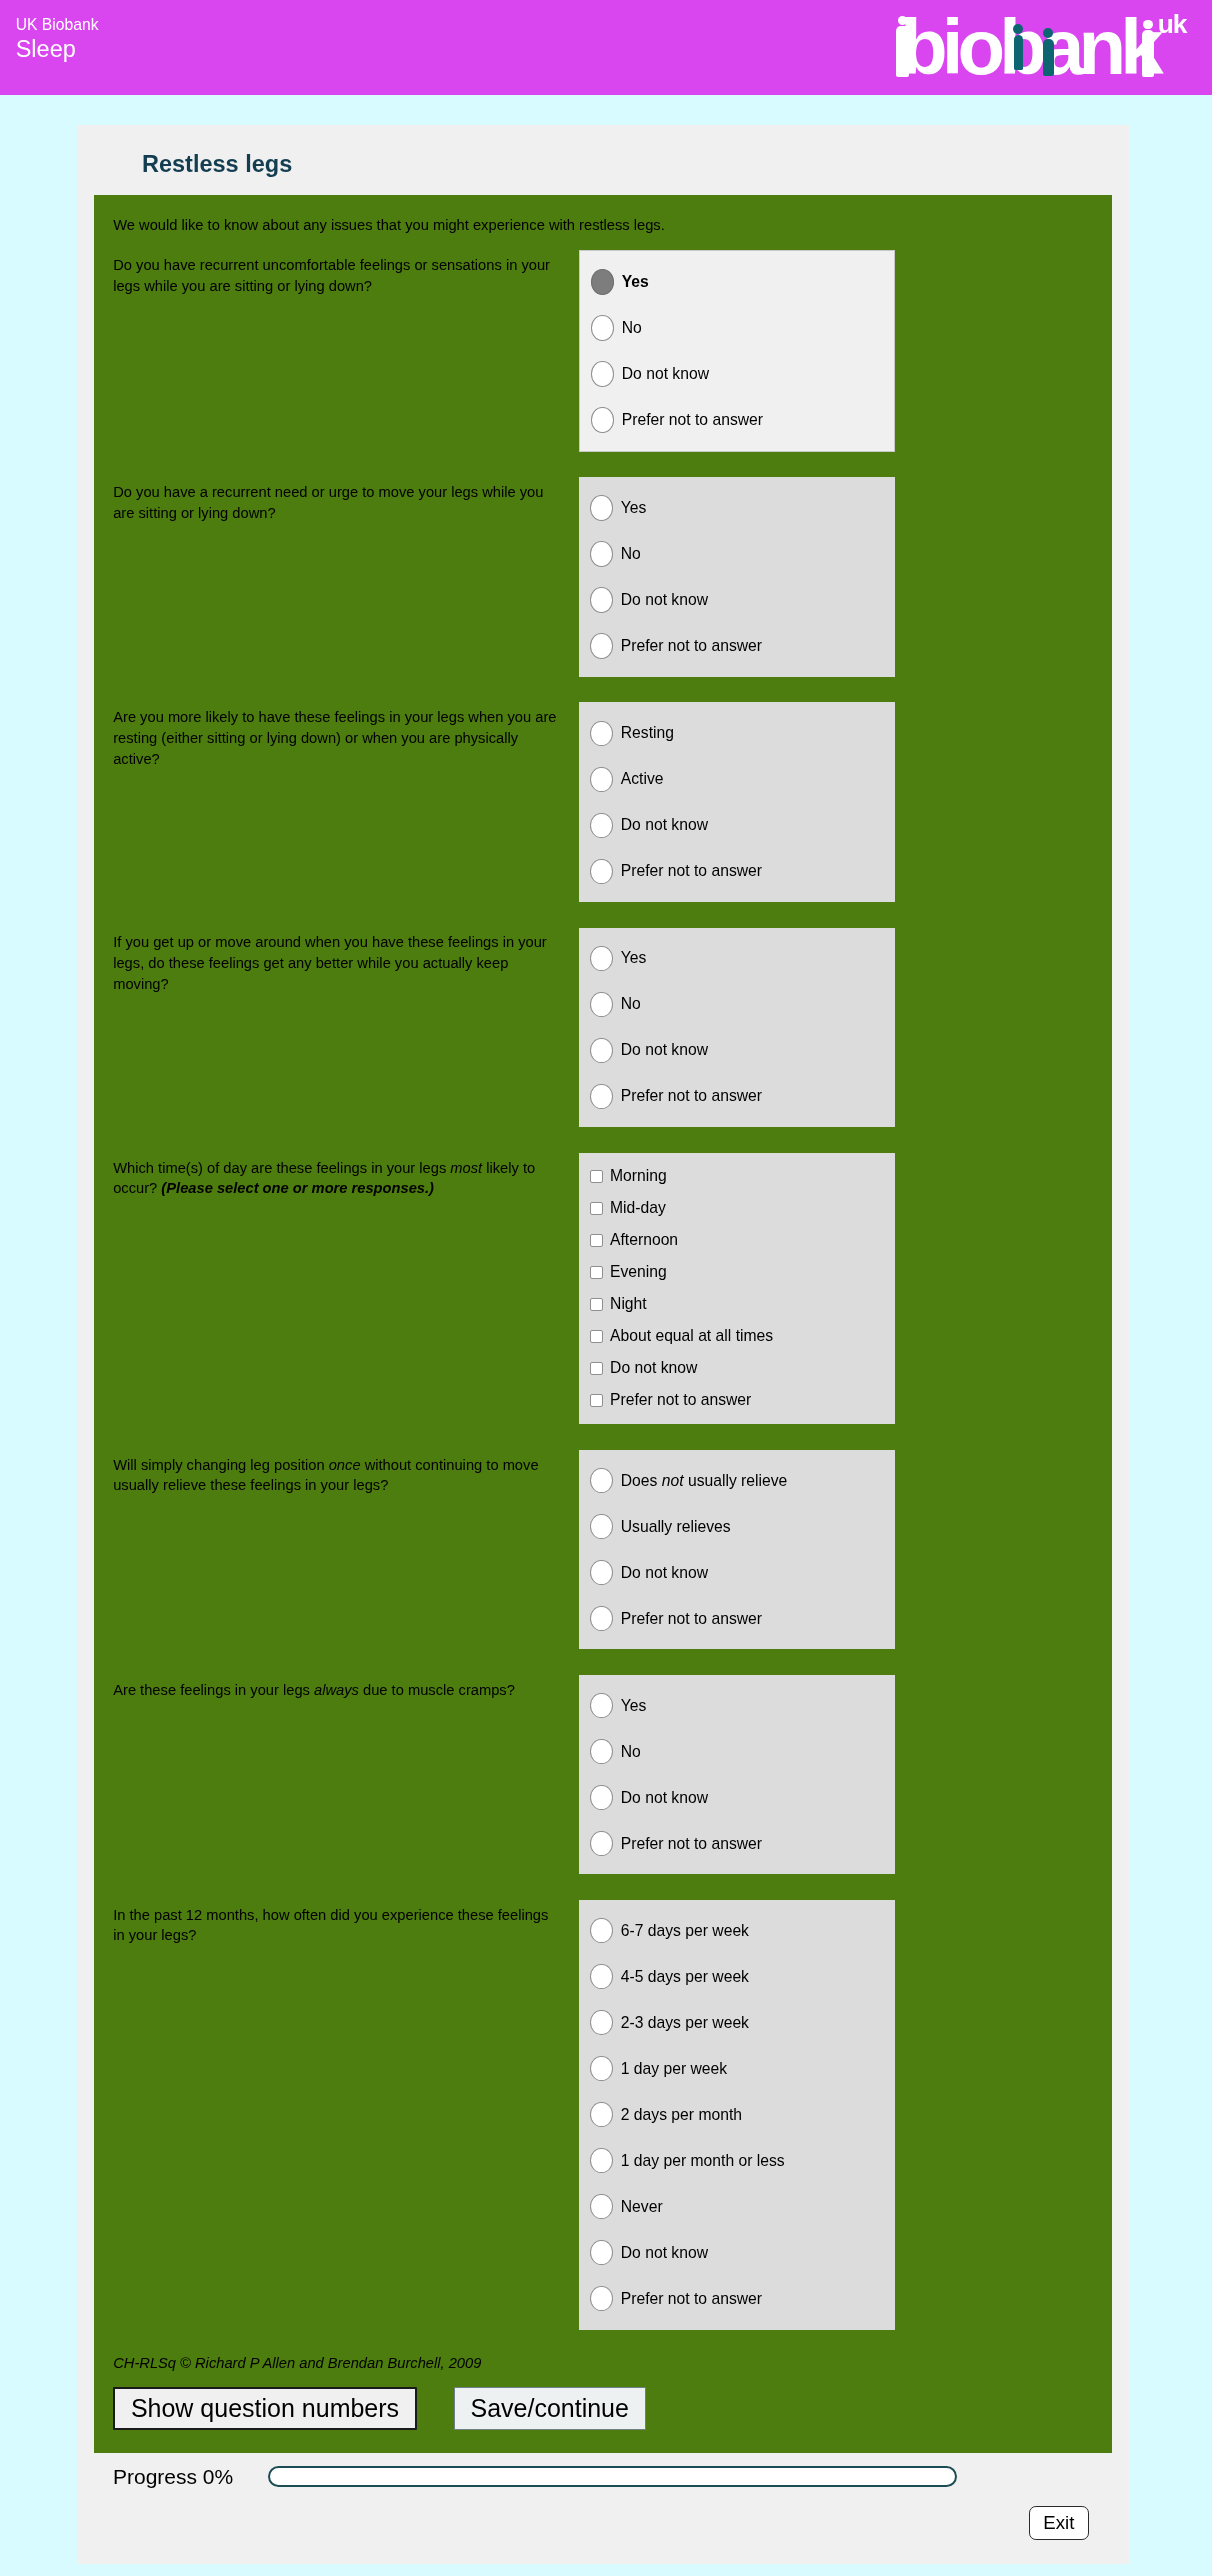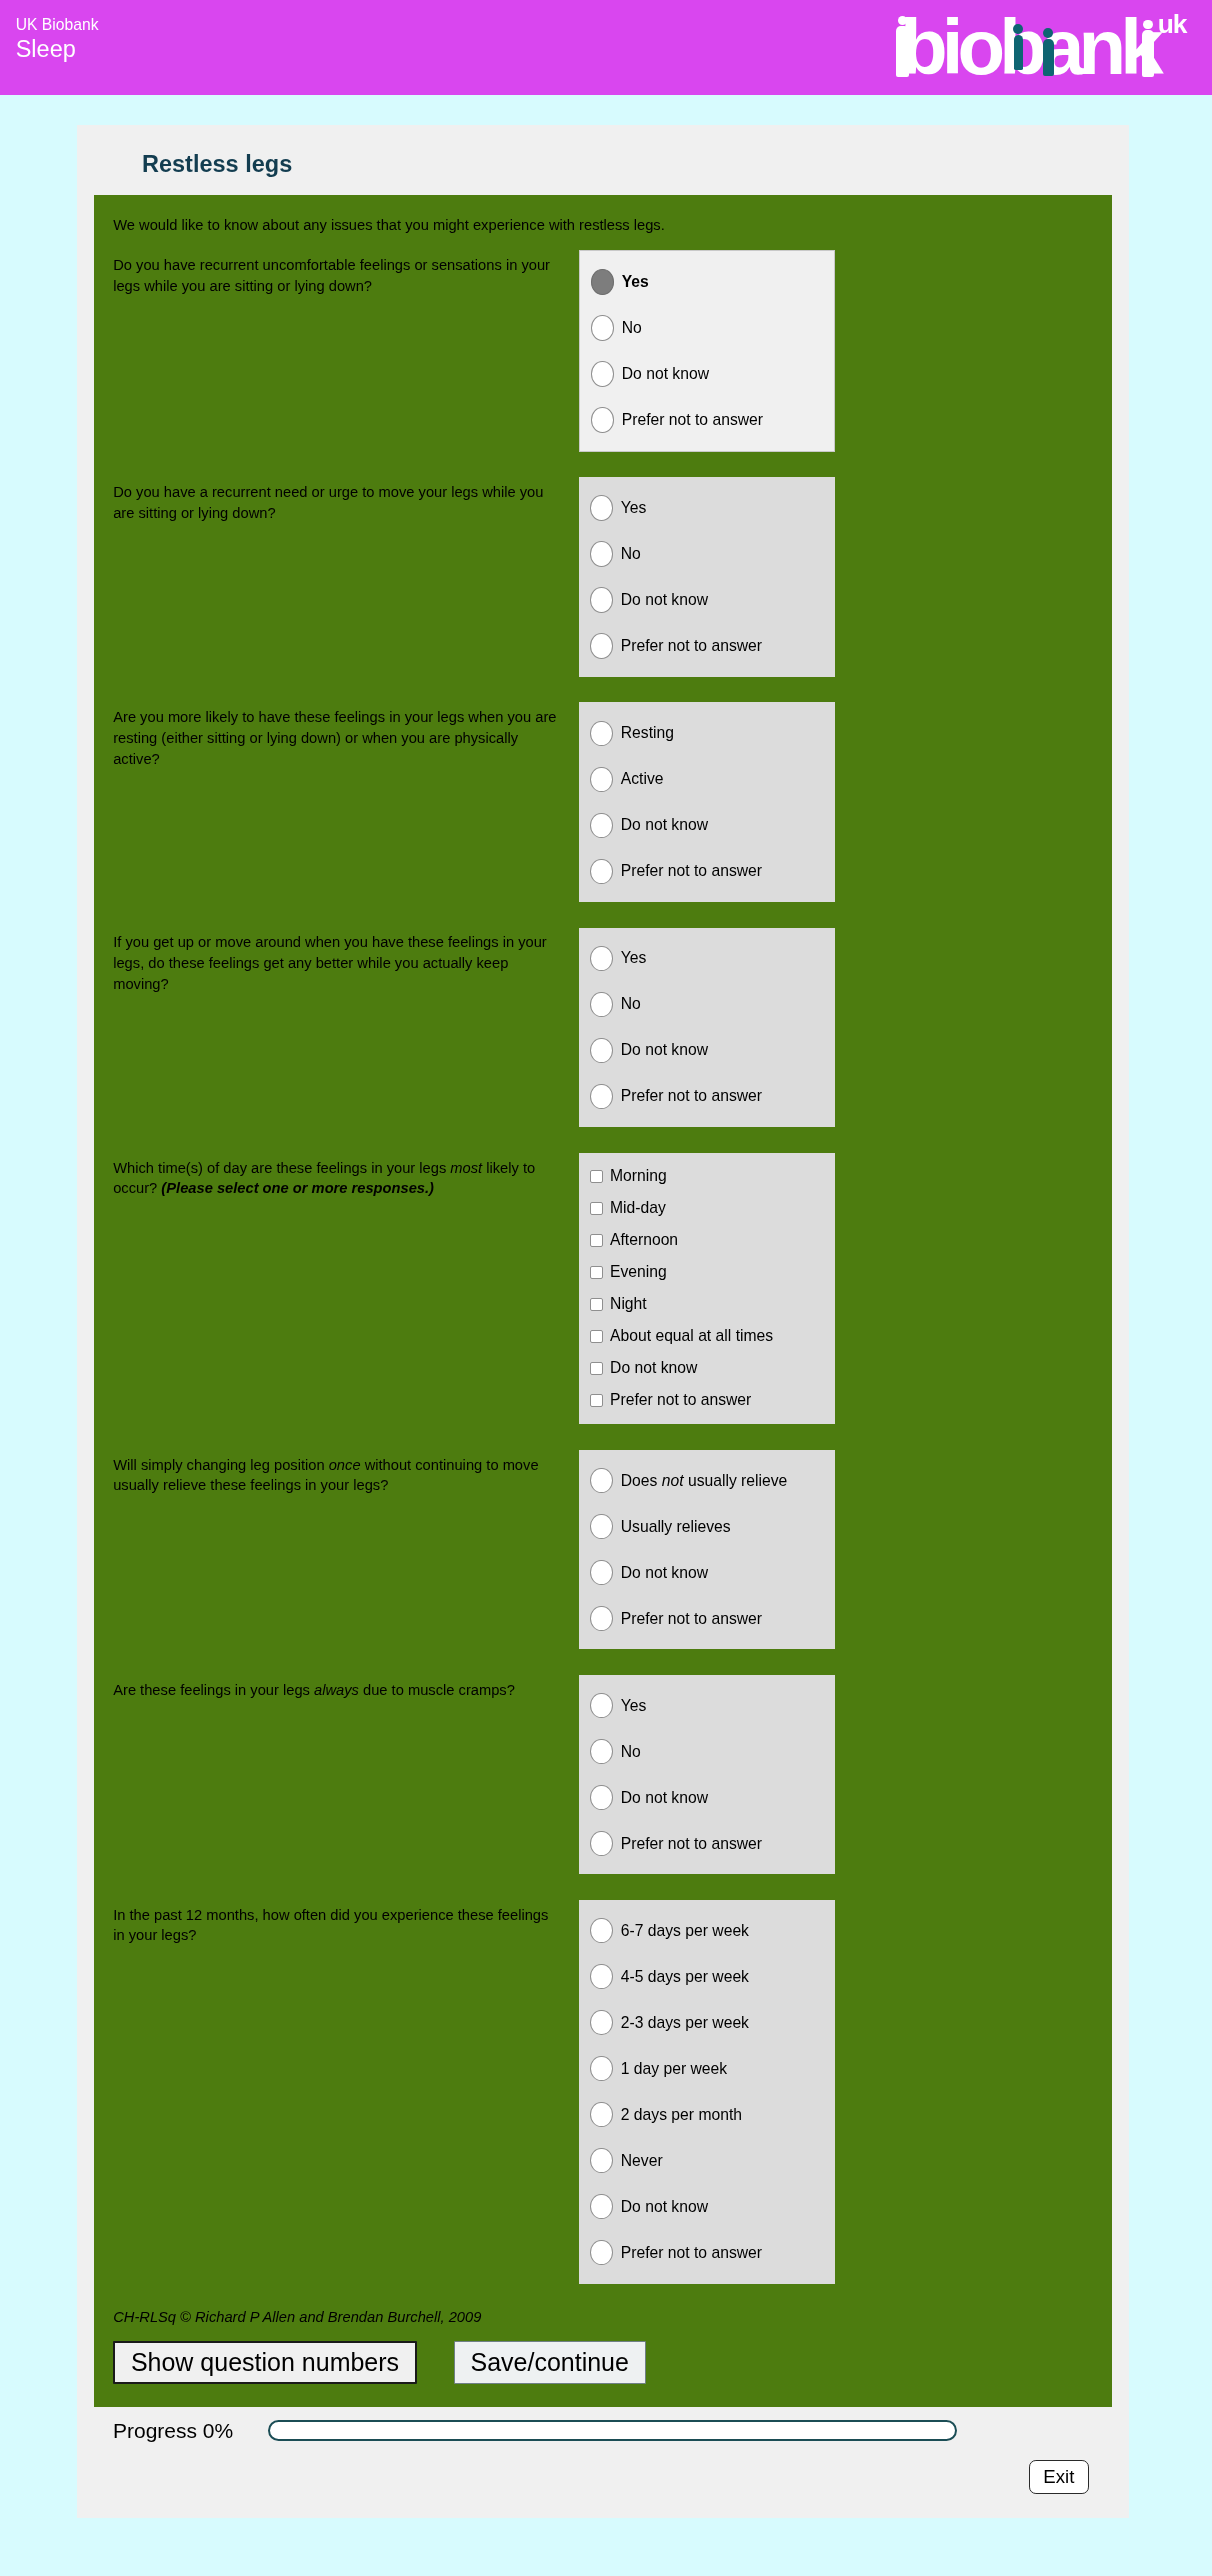--- a/index.html
+++ b/index.html
@@ -58,21 +58,21 @@
   }
   .panel{
     margin:0 16.6px;
     background:#4d7c0f;
     padding:19.6px 19.6px 23.5px 19.6px;
   }
   .intro{font-size:14.7px;margin:2px 0 17.6px 0;}
   .question-row{display:flex;align-items:flex-start;margin-bottom:25.5px;}
   .q-text{width:448px;font-size:14.7px;line-height:1.4;padding-top:4.9px;}
   .answer-box{
-    width:256px;
+    width:316px;
     margin-left:17.6px;
     background:#dcdcdc;
     padding:7.8px 0 7.8px 11.7px;
     box-sizing:border-box;
     flex:none;
   }
   .answer-box.active{background:#f0f0f0;border:1px solid #c9c9c9;}
   .option{display:flex;align-items:center;height:46px;cursor:pointer;}
   .option.check{height:32px;}
   .radio{
@@ -318,20 +318,24 @@
             <div class="option">
               <span class="radio"></span>
               <span class="opt-label">1 day per week</span>
             </div>
             <div class="option">
               <span class="radio"></span>
               <span class="opt-label">2 days per month</span>
             </div>
             <div class="option">
               <span class="radio"></span>
+              <span class="opt-label">1 day per month or less</span>
+            </div>
+            <div class="option">
+              <span class="radio"></span>
               <span class="opt-label">Never</span>
             </div>
             <div class="option">
               <span class="radio"></span>
               <span class="opt-label">Do not know</span>
             </div>
             <div class="option">
               <span class="radio"></span>
               <span class="opt-label">Prefer not to answer</span>
             </div>

